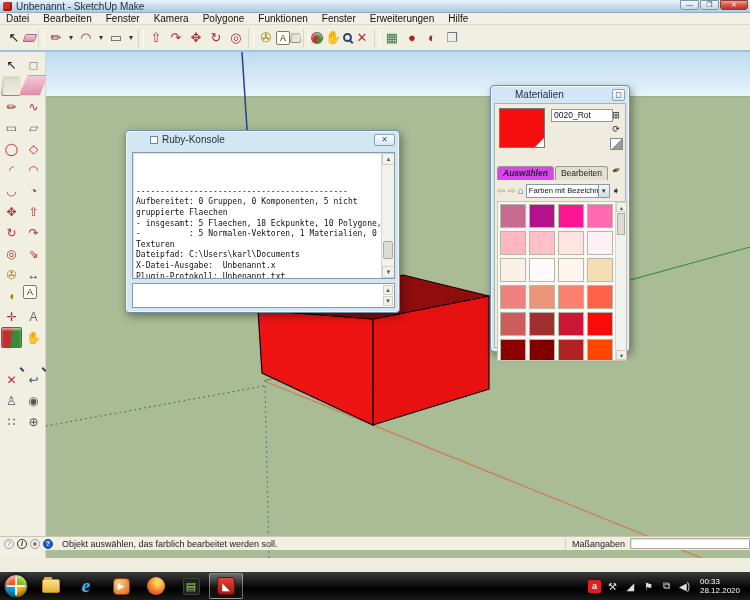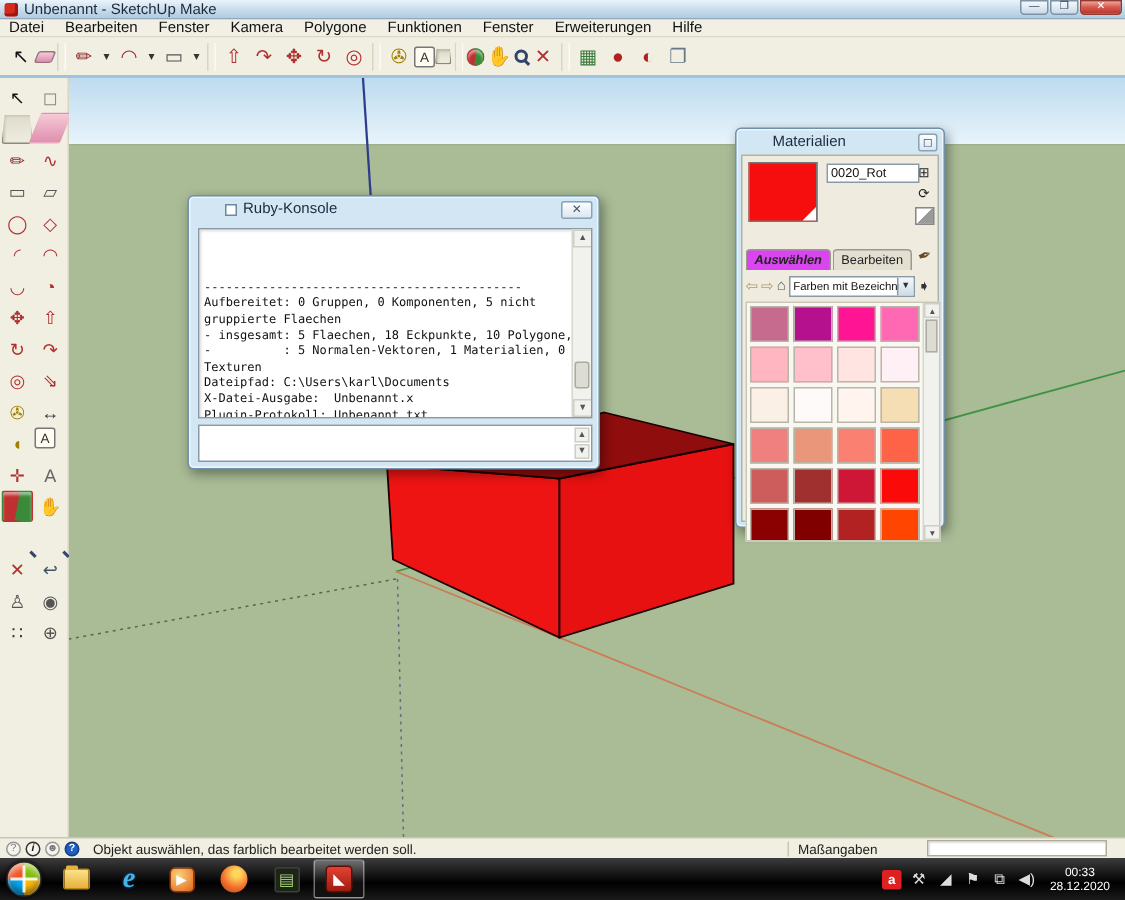--- a/index.html
+++ b/index.html
@@ -105,29 +105,29 @@
   .mat-detail { font-size:10px; color:#333; }
   .mat-grid-wrap { position:absolute; left:2px; top:97px; width:130px; height:160px; background:#F8F7F1; border:1px solid #C9C6B8; overflow:hidden; }
   .mat-grid { position:absolute; left:2px; top:2px; width:114px; display:grid; grid-template-columns:repeat(4,26px); gap:3px; }
   .sw { width:26px; height:24px; border:1px solid #B9B6A8; }
   .mat-scroll { position:absolute; right:0; top:0; width:11px; height:100%; background:#F1F1ED; border-left:1px solid #D7D7D0; }
   .mat-scroll .arr { width:11px; height:10px; font-size:5.5px; line-height:10px; text-align:center; color:#555; border:1px solid #CFCFC6; background:#F1F1ED; position:absolute; }
   .mat-scroll .arr.up { top:0; } .mat-scroll .arr.dn { bottom:0; }
   .mat-scroll .thumb { position:absolute; top:11px; left:1px; width:8px; height:22px; background:#DCDCD4; border:1px solid #ABABA0; }
 
   
-  .statusbar { position:absolute; left:0; top:558px; width:750px; height:14px; background:#F1EFE2;
+  .statusbar { position:absolute; left:0; top:536px; width:750px; height:14px; background:#F1EFE2;
     border-top:1px solid #C9C6B4; display:flex; align-items:center; padding-left:4px; }
   .st-ico { width:10px; height:10px; border-radius:50%; margin-right:3px; display:inline-flex; align-items:center;
     justify-content:center; font-size:7px; }
   .st-light { border:1px solid #999; color:#777; background:#F5F4EC; }
   .st-dark { border:1px solid #333; color:#111; background:#F5F4EC; font-style:italic; font-weight:bold; }
   .st-blue { background:#1F5FBF; color:#FFF; border:1px solid #14407F; font-weight:bold; }
   .st-msg { font-size:9px; color:#222; margin-left:6px; }
-  .st-right { margin-left:auto; display:flex; align-items:center; margin-right:12px;gap:28px; }
+  .st-right { margin-left:auto; display:flex; align-items:center; margin-right:0; }
   .st-measure-label { font-size:9px; color:#222; margin-right:5px; border-left:1px solid #C9C6B4; padding-left:6px; }
   .st-measure-box { width:120px; height:11px; background:#FFFFFF; border:1px solid #AFAC9C; box-shadow:inset 1px 1px 1px rgba(0,0,0,.12); }
 
   
   .taskbar { position:absolute; left:0; top:572px; width:750px; height:28px;
     background:linear-gradient(#3C3C3C,#141414 40%,#000 60%,#1B1B1B); display:flex; align-items:center; }
   .start-orb { width:24px; height:24px; border-radius:50%; margin:0 6px 0 4px; position:relative;
     background:conic-gradient(#81BC06 0 90deg, #FFBA08 90deg 180deg, #05A6F0 180deg 270deg, #F35325 270deg 360deg);
     box-shadow:inset 0 3px 4px rgba(255,255,255,.65), inset 0 -3px 5px rgba(0,0,0,.5), 0 0 3px #000; border:1px solid #222; }
   .start-orb::after { content:""; position:absolute; left:50%; top:8%; width:2px; height:84%; background:rgba(255,255,255,.85); transform:translateX(-50%); }
@@ -138,21 +138,21 @@
   .ic-explorer { background:linear-gradient(#FBE28A,#E8B03C); border:1px solid #B9860F; border-radius:2px; width:18px; height:14px; position:relative; }
   .ic-explorer::before { content:""; position:absolute; top:-3px; left:1px; width:8px; height:3px; background:#E8B03C; border-radius:1px 1px 0 0; }
   .ic-ie { color:#49B0E8; font-family:"Liberation Serif", serif; font-style:italic; font-weight:bold; font-size:19px; text-shadow:0 0 2px #0A5A8C; }
   .ic-wmp { background:radial-gradient(circle at 35% 30%, #FBD27A, #E2641E); border-radius:4px; width:17px; height:17px; color:#FFF; font-size:9px; display:flex; align-items:center; justify-content:center; border:1px solid #8C3A0A; }
   .ic-ff { background:radial-gradient(circle at 60% 30%, #FFD65C 15%, #F2732E 55%, #B33B12); border-radius:50%; width:18px; height:18px; }
   .ic-train { background:#1E241C; border:1px solid #3A4434; border-radius:2px; width:17px; height:17px; color:#9FCF6A; font-size:11px; display:flex; align-items:center; justify-content:center; }
   .ic-su { background:linear-gradient(#E34234,#9E1C10); border-radius:3px; width:18px; height:18px; color:#FFF; font-size:10px; display:flex; align-items:center; justify-content:center; border:1px solid #5E0E06; }
   .tray { margin-left:auto; display:flex; align-items:center; gap:5px; padding-right:4px; }
   .tray-ico { font-size:10px; color:#DDD; display:inline-flex; align-items:center; justify-content:center; width:13px; height:13px; }
   .tray-avira { background:#DF2020; color:#FFF; border-radius:2px; font-weight:bold; font-size:9px; }
-  .clock { text-align:center; color:#FFF; font-size:8px; line-height:9px; padding:0 6px 0 4px; }
+  .clock { color:#FFF; font-size:8px; line-height:9px; padding:0 6px 0 4px; }
 </style>
 </head>
 <body>
 
 <div id="app">
 
   <div class="titlebar">
     <span class="su-logo"></span>
     <span class="titlebar-text">Unbenannt - SketchUp Make</span>
     <span class="win-controls">

